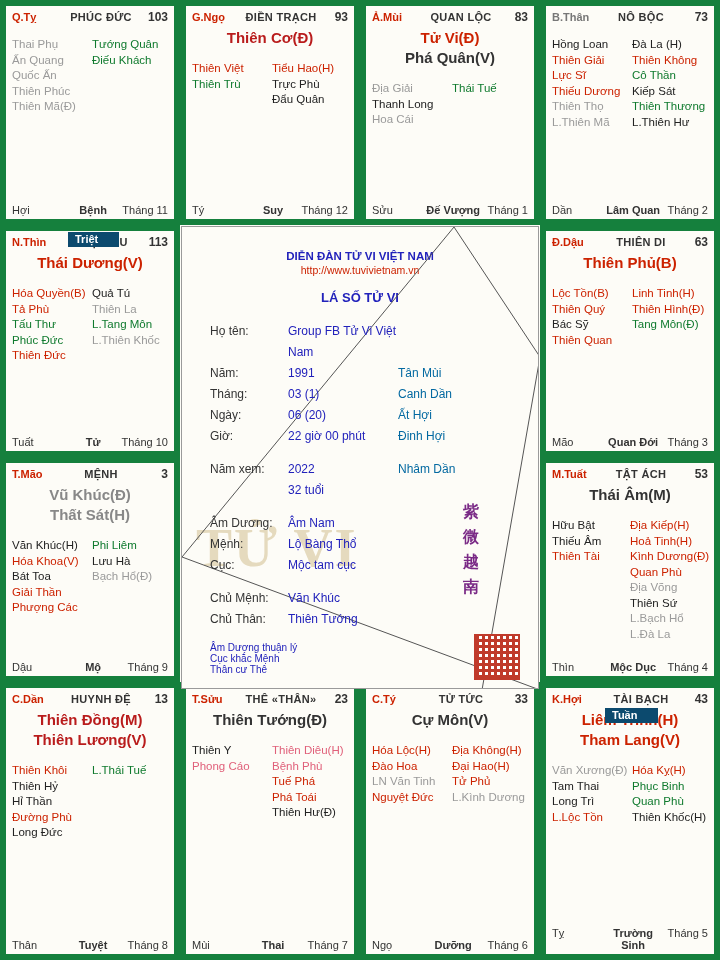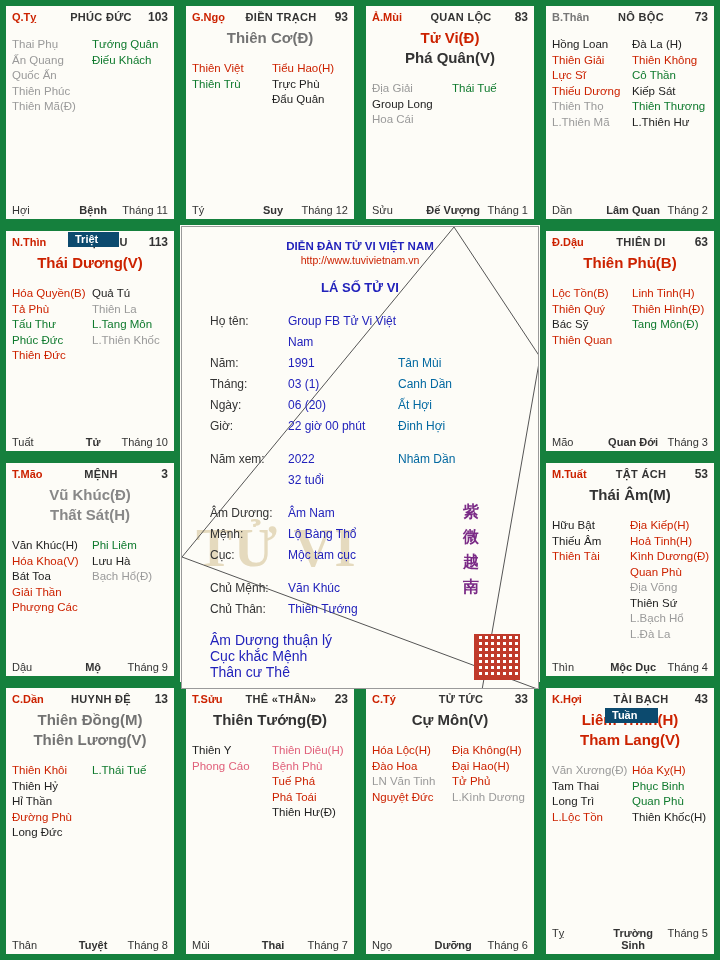--- a/index.html
+++ b/index.html
@@ -29,21 +29,21 @@
     display:flex; align-items:baseline; font-size:11px; font-weight:bold;
     height:14px;
   }
   .pcung { color:#cc2200; width:46px; }
   .pcung.gray { color:#777; }
   .pname { flex:1; text-align:center; color:#333; letter-spacing:0.3px; font-size:11px;}
   .pnum { color:#333; text-align:right; width:24px; font-size:12px;}
   
   .mainstars { text-align:center; margin-top:4px; }
   .mainstars div { font-size:15px; font-weight:bold; line-height:20px; }
-  .ms-green { color:#737373; }
+  .ms-green { color:#b91c1c; }
   .ms-red { color:#cc2200; }
   .ms-dark { color:#333; }
   .ms-gray { color:#888; }
   
   .cols { display:flex; margin-top:13px; gap:4px; }
   .col { width:50%; }
   .col div { font-size:11.5px; line-height:15.5px; white-space:nowrap; }
   .s-red { color:#cc2200; }
   .s-dark { color:#222; }
   .s-gray { color:#9a9a9a; }
@@ -55,29 +55,29 @@
     display:flex; font-size:11px; color:#333;
   }
   .f1 { width:34%; }
   .f2 { width:36%; text-align:center; font-weight:bold; }
   .f3 { width:30%; text-align:right; }
   
   #center {
     position:absolute; left:181px; top:226px; width:358px; height:463px;
     border:1px solid #9a9a9a; background:#fdfcf7; overflow:hidden;
   }
-  #center .title1 { text-align:center; color:#2222bb; font-weight:bold; font-size:11.5px; margin-top:13px;}
+  #center .title1 { text-align:center; color:#2222bb; font-weight:bold; font-size:11.5px; margin-top:23px;}
   #center .title2 { text-align:center; color:#cc2200; font-size:10.5px; margin-top:2px;}
   #center .title3 { text-align:center; color:#2222bb; font-weight:bold; font-size:13px; margin-top:14px;}
   .info { margin:16px 0 0 28px; position:relative; z-index:3;}
   .irow { display:flex; font-size:12px; line-height:21px; }
   .ilabel { width:78px; color:#333; font-weight:normal; }
   .ival { width:110px; color:#2222bb; }
   .ival2 { color:#0369a1; }
-  .sub { font-size:14px; color:#2222bb; }
+  .sub { font-size:10px; color:#2222bb; }
   .blk2 { margin-top:12px; }
   .center-lines { position:absolute; left:0; top:0; width:358px; height:463px; z-index:1;}
   .watermark {
     position:absolute; left:14px; top:290px; width:200px; height:120px;
     color:#d9c9a0; font-size:54px; font-weight:bold; z-index:0; opacity:0.65;
     font-family:"Liberation Serif", serif; letter-spacing:2px;
   }
   .vert {
     position:absolute; right:52px; top:272px; width:30px; z-index:3;
     text-align:center; color:#7a2a86; font-weight:bold; font-size:16px; line-height:25px;
@@ -161,21 +161,21 @@
         <span class="pname">QUAN LỘC</span>
         <span class="pnum">83</span>
       </div>
       <div class="mainstars">
         <div class="ms-red">Tử Vi(Đ)</div>
         <div class="ms-dark">Phá Quân(V)</div>
       </div>
       <div class="cols">
         <div class="col">
           <div class="s-gray">Địa Giải</div>
-          <div class="s-dark">Group Long</div>
+          <div class="s-dark">Thanh Long</div>
           <div class="s-gray">Hoa Cái</div>
         </div>
         <div class="col">
           <div class="s-green">Thái Tuế</div>
         </div>
       </div>
       <div class="pfoot">
         <span class="f1">Sửu</span>
         <span class="f2">Đế Vượng</span>
         <span class="f3">Tháng 1</span>

